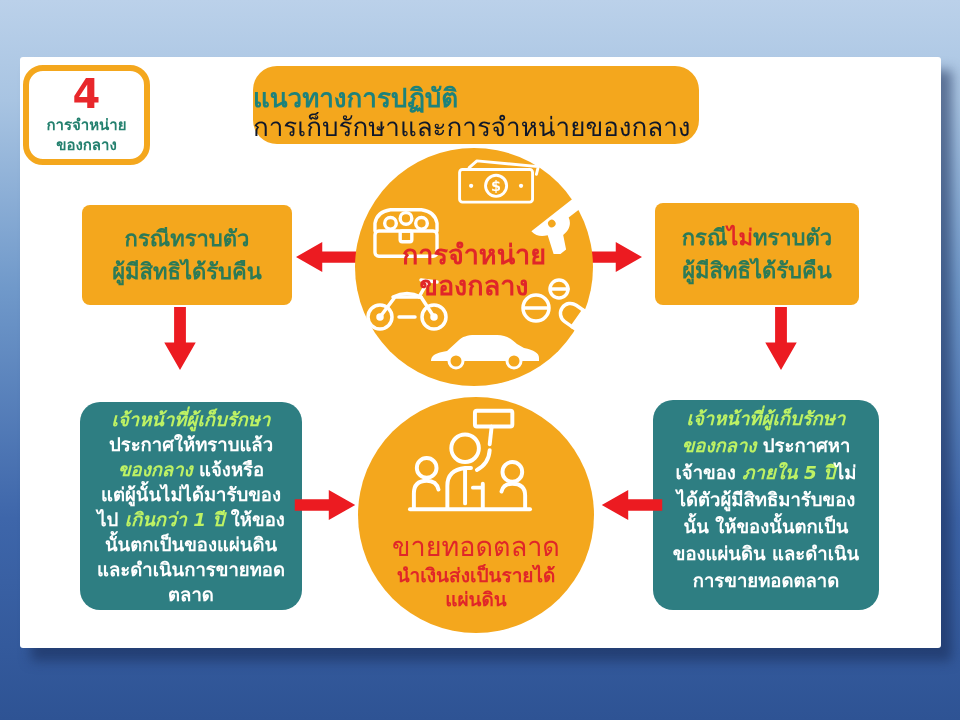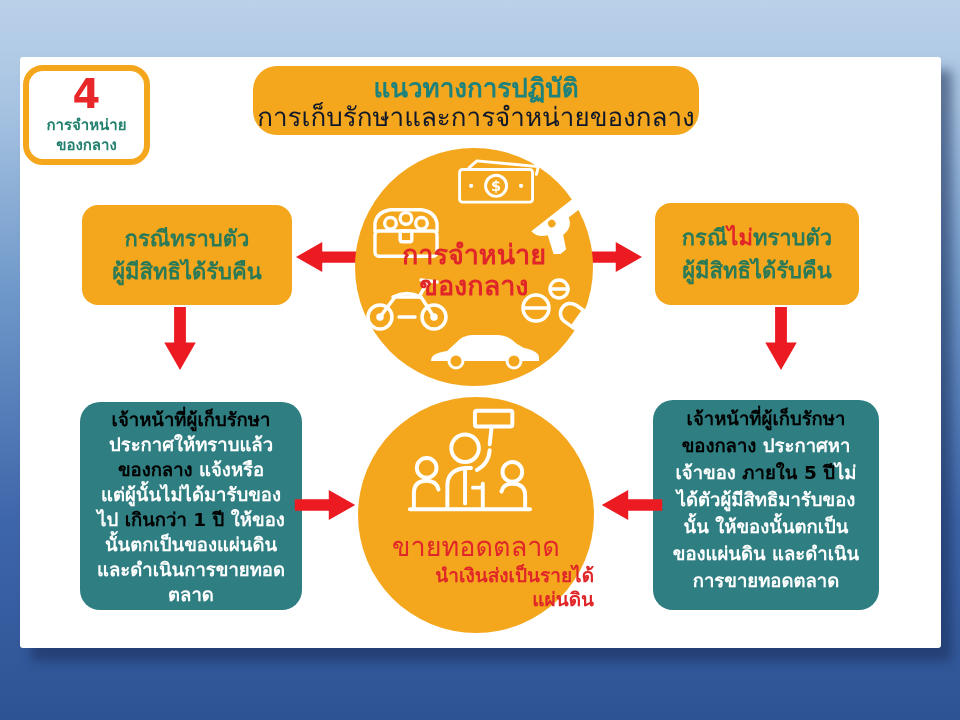--- a/index.html
+++ b/index.html
@@ -16,50 +16,50 @@
   .panel *{box-sizing:border-box;}
   .abs{position:absolute;}
 
   
   .badge{left:3px;top:8px;width:127px;height:100px;background:#fff;
     border:6px solid #F4A71D;border-radius:20px;text-align:center;}
   .badge-num{font-size:40px;line-height:42px;font-weight:bold;color:#E8272B;margin-top:2px;}
   .badge-line{font-size:15px;line-height:20px;font-weight:bold;color:#23806E;white-space:nowrap;}
 
   
-  .title-banner{left:233px;top:9px;width:446px;height:69px;background:#F4A71D;
-    border-radius:24px;text-align:center;padding-top:7px;}
+  .title-banner{left:233px;top:9px;width:446px;height:78px;background:#F4A71D;
+    border-radius:24px;text-align:left;padding-top:17px;}
   .title-l1{font-size:26px;line-height:31px;font-weight:bold;color:#1D827B;white-space:nowrap;}
   .title-l2{font-size:26px;line-height:26px;font-weight:normal;color:#0f172a;white-space:nowrap;}
 
   
   .circle{background:#F4A71D;border-radius:50%;}
   .circle-top{left:335px;top:91px;width:238px;height:238px;}
   .circle-bottom{left:338px;top:340px;width:236px;height:236px;}
   .circle-text{width:100%;text-align:center;}
   .cc-l1{font-size:27px;line-height:31px;font-weight:bold;color:#E02629;white-space:nowrap;}
   .cc-l2{font-size:27px;line-height:31px;font-weight:bold;color:#E02629;white-space:nowrap;}
   .bc-l1{font-size:27px;line-height:33px;font-weight:normal;color:#E02629;white-space:nowrap;}
-  .bc-l2{font-size:19px;line-height:24px;font-weight:bold;color:#E02629;white-space:nowrap;text-align:right;}
-
-  
-  .cond-box{background:#F4A71D;border-radius:16px;display:flex;flex-direction:column;
+  .bc-l2{font-size:19px;line-height:24px;font-weight:bold;color:#E02629;white-space:nowrap;}
+
+  
+  .cond-box{background:#F4A71D;border-radius:8px;display:flex;flex-direction:column;
     justify-content:center;text-align:center;}
   .cond-left{left:62px;top:148px;width:210px;height:100px;}
   .cond-right{left:635px;top:146px;width:204px;height:102px;}
   .cond-line{font-size:22px;line-height:33px;font-weight:bold;color:#2B7A57;white-space:nowrap;}
   .neg{color:#E02629;}
 
   
   .detail-box{background:#2E7E82;border-radius:20px;text-align:center;padding-top:5px;}
   .detail-left{left:60px;top:345px;width:222px;height:208px;}
   .detail-right{left:633px;top:343px;width:226px;height:210px;}
   .dl{font-size:18.5px;line-height:25px;font-weight:bold;color:#ffffff;white-space:nowrap;}
   .detail-right .dl{line-height:27px;}
-  .salmon{color:#000000;}
+  .salmon{color:#bef264;font-style:italic;}
 
   
   .arrow svg{display:block;width:100%;height:100%;}
   .icon svg{display:block;width:100%;height:100%;}
 </style>
 </head>
 <body>
 
 <div class="slide">
   <div class="panel">

